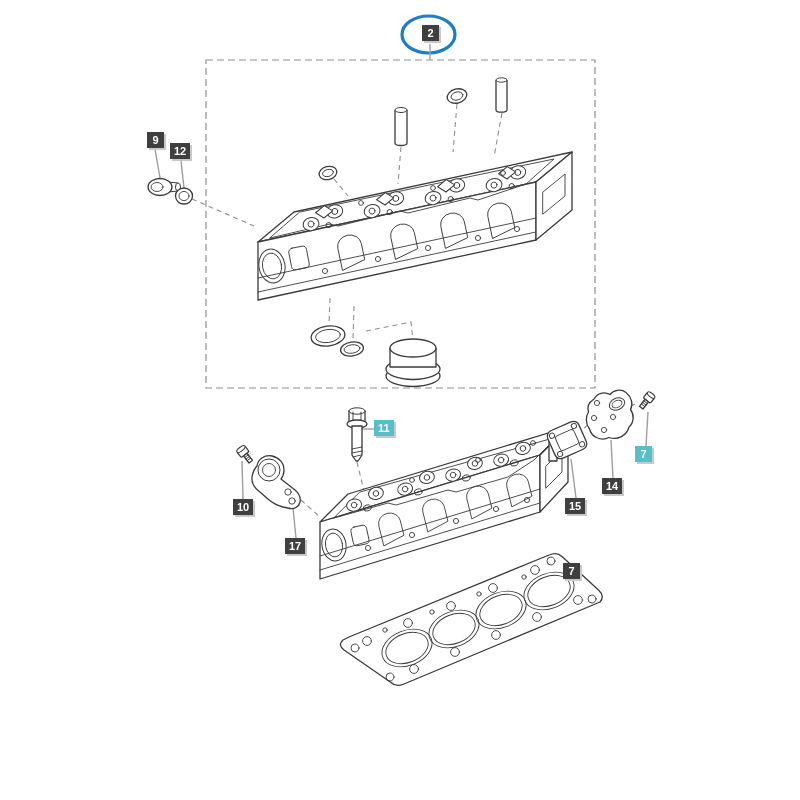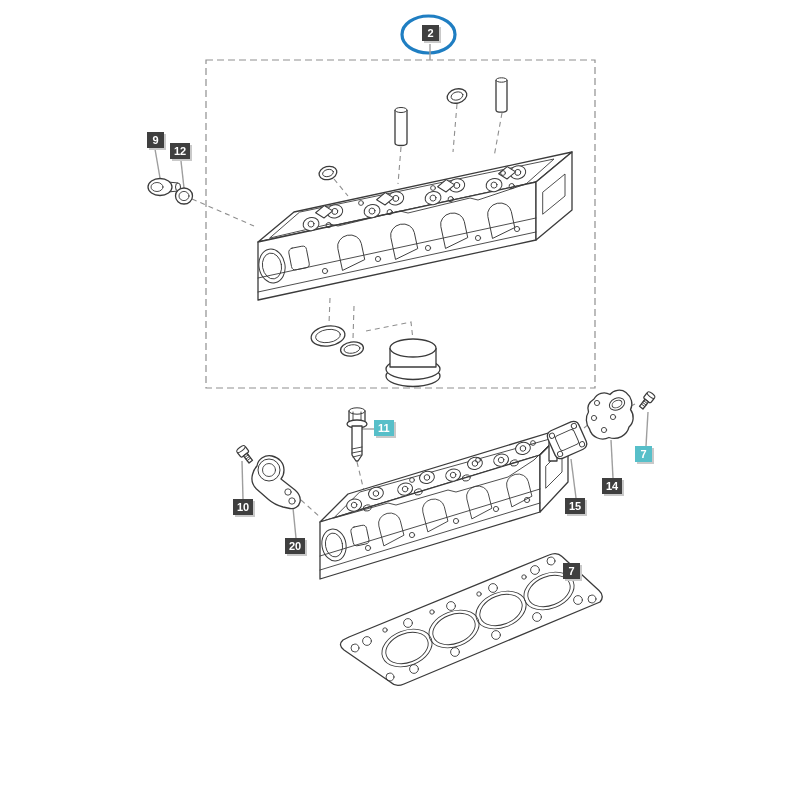--- a/index.html
+++ b/index.html
@@ -280,19 +280,19 @@
     <circle class="d" cx="479" cy="594" r="2.2"></circle>
     <circle class="d" cx="524" cy="577" r="2.2"></circle>
   </g>
 </svg>
 
   <div class="callout" style="left:422px; top:25px">2</div>
   <div class="callout" style="left:147px; top:132px">9</div>
   <div class="callout" style="left:170px; top:143px">12</div>
   <div class="callout hl" style="left:374px; top:420px">11</div>
   <div class="callout" style="left:563px; top:563px">7</div>
-  <div class="callout" style="left:285px; top:538px">20</div>
+  <div class="callout" style="left:285px; top:538px">17</div>
   <div class="callout" style="left:602px; top:478px">14</div>
   <div class="callout" style="left:565px; top:498px">15</div>
   <div class="callout" style="left:233px; top:499px">10</div>
   <div class="callout hl" style="left:635px; top:446px">7</div>
 
 </div>
 
 </body></html>

